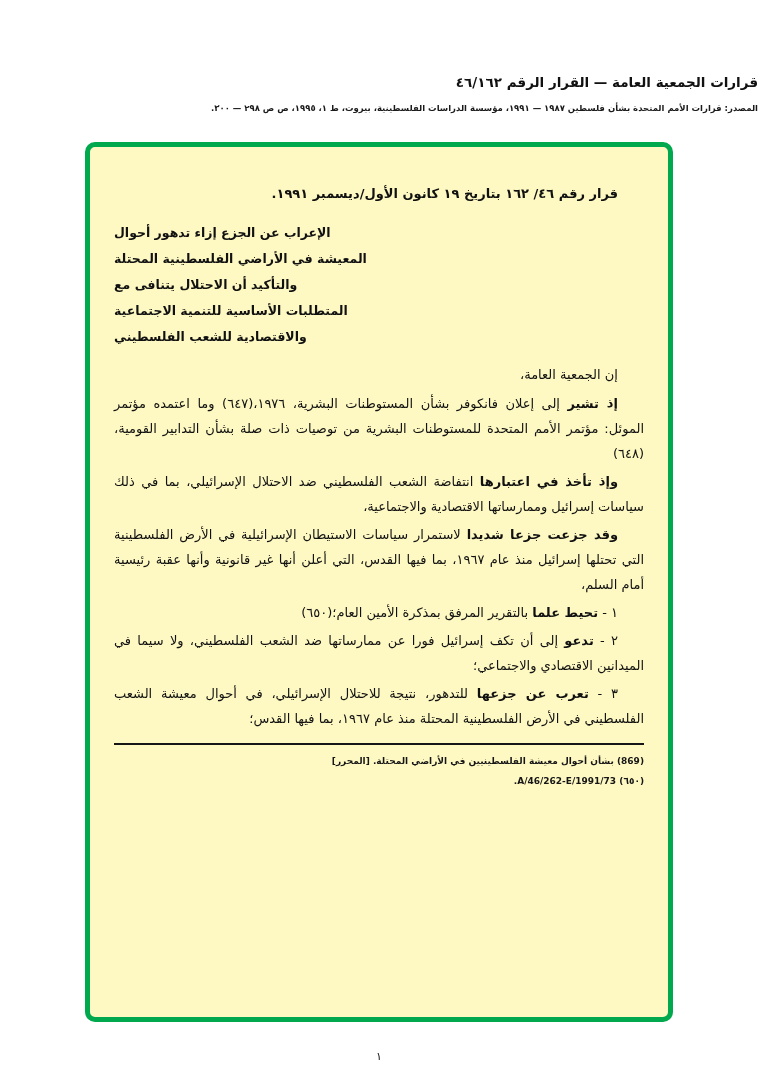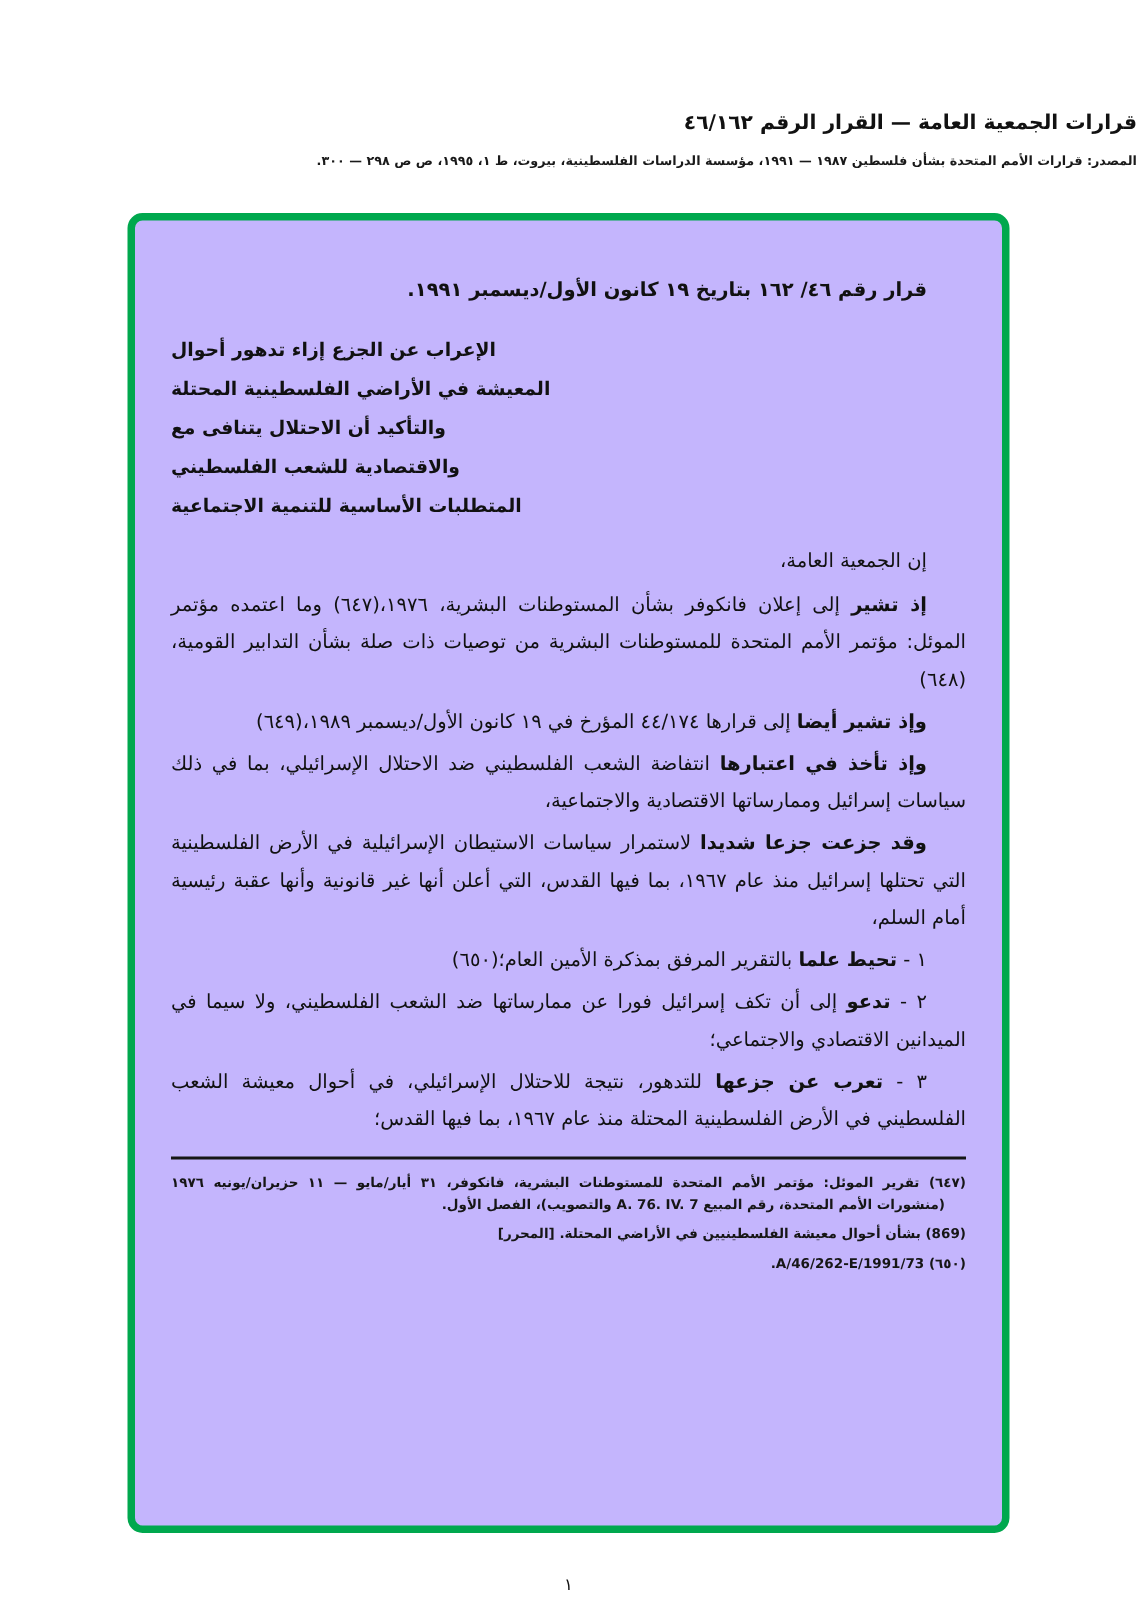--- a/index.html
+++ b/index.html
@@ -19,21 +19,21 @@
   .header-title { font-size: 13.5px; font-weight: bold; letter-spacing: 0.2px; }
   .source-line  { font-size: 8.5px; font-weight: bold; margin-top: 13px; color: #1a1a1a; padding-left: 16px; }
 
   .green-frame {
     position: absolute; top: 142px; left: 85px;
     width: 588px; height: 880px;
     border: 5px solid var(--frame-green, #00a84e);
     border-radius: 10px;
     padding: 34px 24px 0 24px;
     overflow: hidden;
-    background: #c4b5fd;
+    background: #fef9c3;
   }
 
   .doc-title {
     font-size: 13px; font-weight: bold;
     text-indent: 26px; margin: 0 0 14px 0;
     line-height: 25px;
   }
   .doc-subtitle {
     text-align: left; font-weight: bold;
     font-size: 12.5px; line-height: 26px;
@@ -76,43 +76,41 @@
 </header>
 
 <main class="green-frame">
 
   <p class="doc-title">قرار رقم ٤٦/ ١٦٢ بتاريخ ١٩ كانون الأول/ديسمبر ١٩٩١.</p>
 
   <div class="doc-subtitle">
     <div>الإعراب عن الجزع إزاء تدهور أحوال</div>
     <div>المعيشة في الأراضي الفلسطينية المحتلة</div>
     <div>والتأكيد أن الاحتلال يتنافى مع</div>
+    <div>المتطلبات الأساسية للتنمية الاجتماعية</div>
     <div>والاقتصادية للشعب الفلسطيني</div>
-    <div>المتطلبات الأساسية للتنمية الاجتماعية</div>
   </div>
 
   <p class="opening">إن الجمعية العامة،</p>
 
   <p class="body-par"><span class="lead">إذ تشير</span><span> إلى إعلان فانكوفر بشأن المستوطنات البشرية، ١٩٧٦،(٦٤٧) وما اعتمده مؤتمر الموئل: مؤتمر الأمم المتحدة للمستوطنات البشرية من توصيات ذات صلة بشأن التدابير القومية،(٦٤٨)</span></p>
 
-  <p class="body-par"><span class="lead">وإذ تشير أيضا</span><span> إلى قرارها ٤٤/١٧٤ المؤرخ في ١٩ كانون الأول/ديسمبر ١٩٨٩،(٦٤٩)</span></p>
 
   <p class="body-par"><span class="lead">وإذ تأخذ في اعتبارها</span><span> انتفاضة الشعب الفلسطيني ضد الاحتلال الإسرائيلي، بما في ذلك سياسات إسرائيل وممارساتها الاقتصادية والاجتماعية،</span></p>
 
   <p class="body-par"><span class="lead">وقد جزعت جزعا شديدا</span><span> لاستمرار سياسات الاستيطان الإسرائيلية في الأرض الفلسطينية التي تحتلها إسرائيل منذ عام ١٩٦٧، بما فيها القدس، التي أعلن أنها غير قانونية وأنها عقبة رئيسية أمام السلم،</span></p>
 
   <p class="body-par"><span class="num">١ - </span><span class="lead">تحيط علما</span><span> بالتقرير المرفق بمذكرة الأمين العام؛(٦٥٠)</span></p>
 
   <p class="body-par"><span class="num">٢ - </span><span class="lead">تدعو</span><span> إلى أن تكف إسرائيل فورا عن ممارساتها ضد الشعب الفلسطيني، ولا سيما في الميدانين الاقتصادي والاجتماعي؛</span></p>
 
   <p class="body-par"><span class="num">٣ - </span><span class="lead">تعرب عن جزعها</span><span> للتدهور، نتيجة للاحتلال الإسرائيلي، في أحوال معيشة الشعب الفلسطيني في الأرض الفلسطينية المحتلة منذ عام ١٩٦٧، بما فيها القدس؛</span></p>
 
   <hr class="footnote-sep">
 
   <div class="footnotes">
-    <p class="footnote"><span>(٦٤٧)</span> <span>تقرير الموئل: مؤتمر الأمم المتحدة للمستوطنات البشرية، فانكوفر، ٣١ أيار/مايو — ١١ حزيران/يونيه ١٩٧٦ (منشورات الأمم المتحدة، رقم المبيع A. 76. IV. 7 والتصويب)، الفصل الأول.</span></p>
     <p class="footnote"><span>(869)</span> <span>بشأن أحوال معيشة الفلسطينيين في الأراضي المحتلة. [المحرر]</span></p>
     <p class="footnote"><span>(٦٥٠)</span> <span>A/46/262-E/1991/73.</span></p>
   </div>
 
 </main>
 
 <div class="page-number">١</div>
 
 </body></html>

